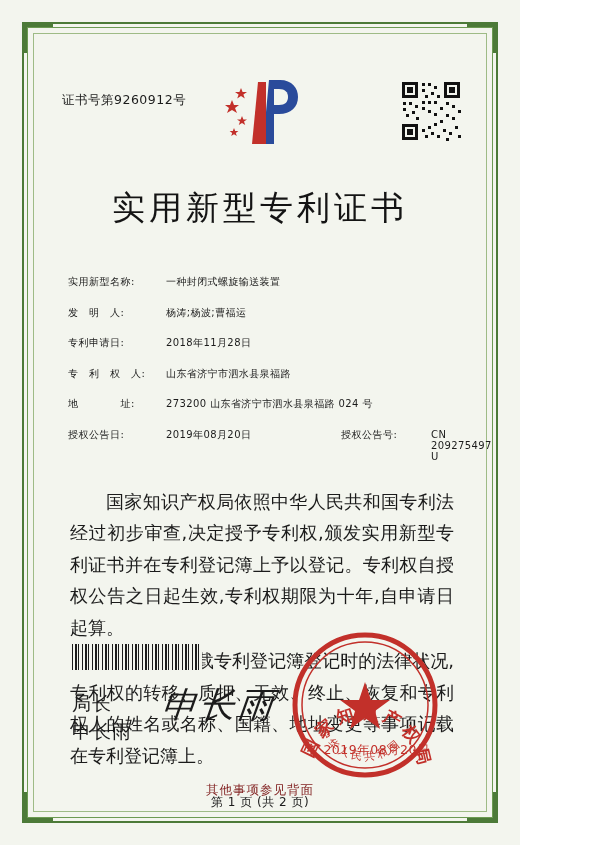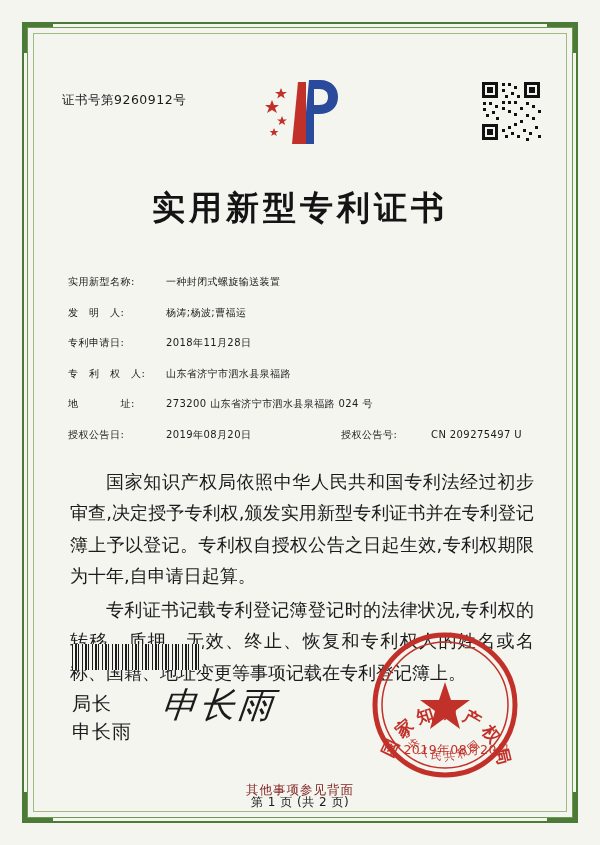--- a/index.html
+++ b/index.html
@@ -12,21 +12,21 @@
     height: 845px;
     font-family: "DejaVu Sans", "Liberation Sans", sans-serif;
     position: relative;
     overflow: hidden;
   }
 
   .certificate {
     position: absolute;
     left: 0;
     top: 0;
-    width: 600px;
+    width: 520px;
     height: 845px;
     background: #f3f5ee;
   }
 
   
   .frame-outer {
     position: absolute;
     left: 22px;
     top: 22px;
     right: 22px;
@@ -94,21 +94,21 @@
     position: absolute;
     right: 6px;
     top: 28px;
     width: 62px;
     height: 62px;
   }
 
   .main-title {
     text-align: center;
     font-size: 33px;
-    font-weight: bold;
+    font-weight: normal;
     color: #141414;
     letter-spacing: 4px;
     margin-top: 24px;
     font-family: "DejaVu Sans", "Liberation Sans", sans-serif;
   }
 
   .fields {
     margin-top: 44px;
     padding-left: 16px;
     padding-right: 6px;

